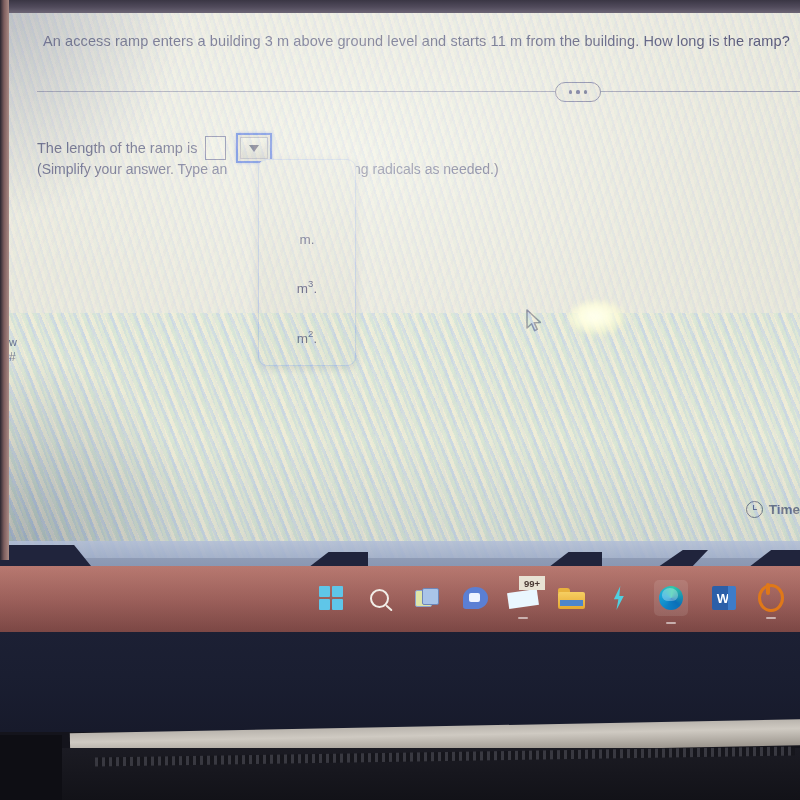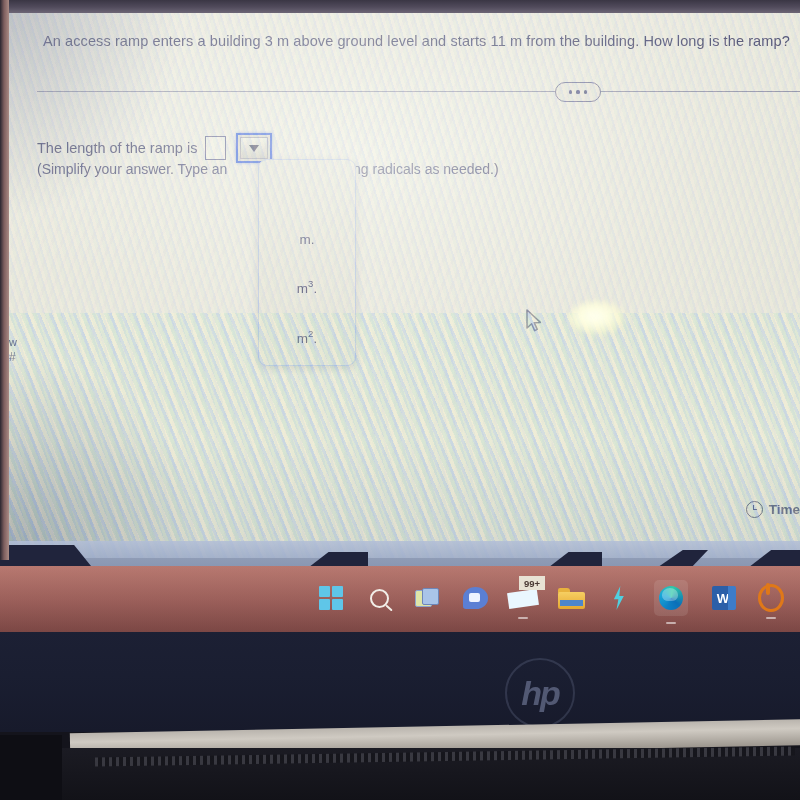--- a/index.html
+++ b/index.html
@@ -449,19 +449,18 @@
 
       <div class="tb-ico">
         <span class="orange-ico"></span>
         <span class="run-dot"></span>
       </div>
 
     </div>
   </div>
 
   <div class="bezel-bottom"></div>
-  <div class="hp-logo">hp</div>
   <div class="hinge-bar"></div>
   <div class="keyboard-deck"></div>
   <div class="key-vents"></div>
   <div class="deck-left-block"></div>
 
 </div>
 
 </body></html>

